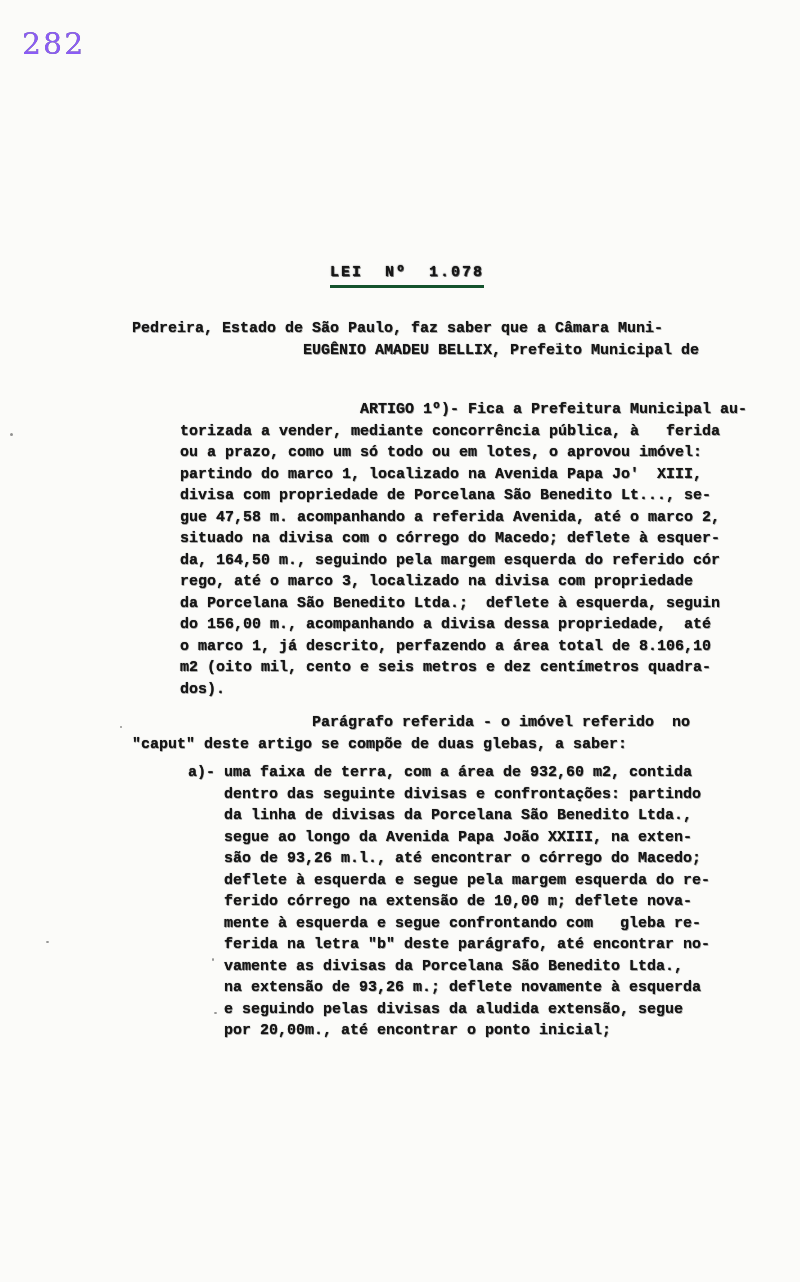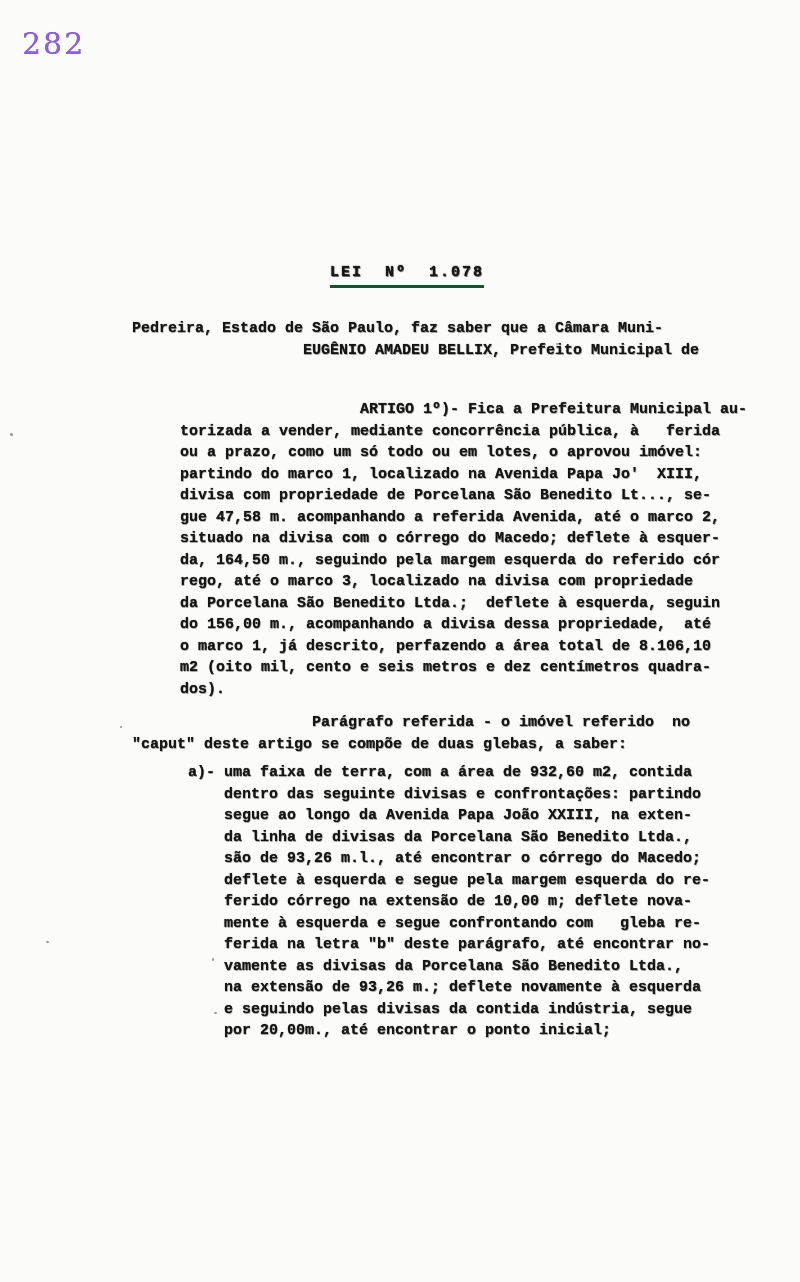--- a/index.html
+++ b/index.html
@@ -95,30 +95,30 @@
       </div>
 
     <div class="para p3">
         <div class="line">                    Parágrafo referida - o imóvel referido  no</div>
         <div class="line">"caput" deste artigo se compõe de duas glebas, a saber:</div>
       </div>
 
     <div class="para pa">
         <div class="line">a)- uma faixa de terra, com a área de 932,60 m2, contida</div>
         <div class="line">    dentro das seguinte divisas e confrontações: partindo</div>
+        <div class="line">    da linha de divisas da Porcelana São Benedito Ltda.,</div>
         <div class="line">    segue ao longo da Avenida Papa João XXIII, na exten-</div>
-        <div class="line">    da linha de divisas da Porcelana São Benedito Ltda.,</div>
         <div class="line">    são de 93,26 m.l., até encontrar o córrego do Macedo;</div>
         <div class="line">    deflete à esquerda e segue pela margem esquerda do re-</div>
         <div class="line">    ferido córrego na extensão de 10,00 m; deflete nova-</div>
         <div class="line">    mente à esquerda e segue confrontando com   gleba re-</div>
         <div class="line">    ferida na letra "b" deste parágrafo, até encontrar no-</div>
         <div class="line">    vamente as divisas da Porcelana São Benedito Ltda.,</div>
         <div class="line">    na extensão de 93,26 m.; deflete novamente à esquerda</div>
-        <div class="line">    e seguindo pelas divisas da contida indústria, segue</div>
+        <div class="line">    e seguindo pelas divisas da aludida extensão, segue</div>
         <div class="line">    por 20,00m., até encontrar o ponto inicial;</div>
       </div>
 
   </div>
 
   <div class="speck s1"></div>
   <div class="speck s2"></div>
   <div class="speck s3"></div>
   <div class="speck s4"></div>
   <div class="speck s5"></div>

